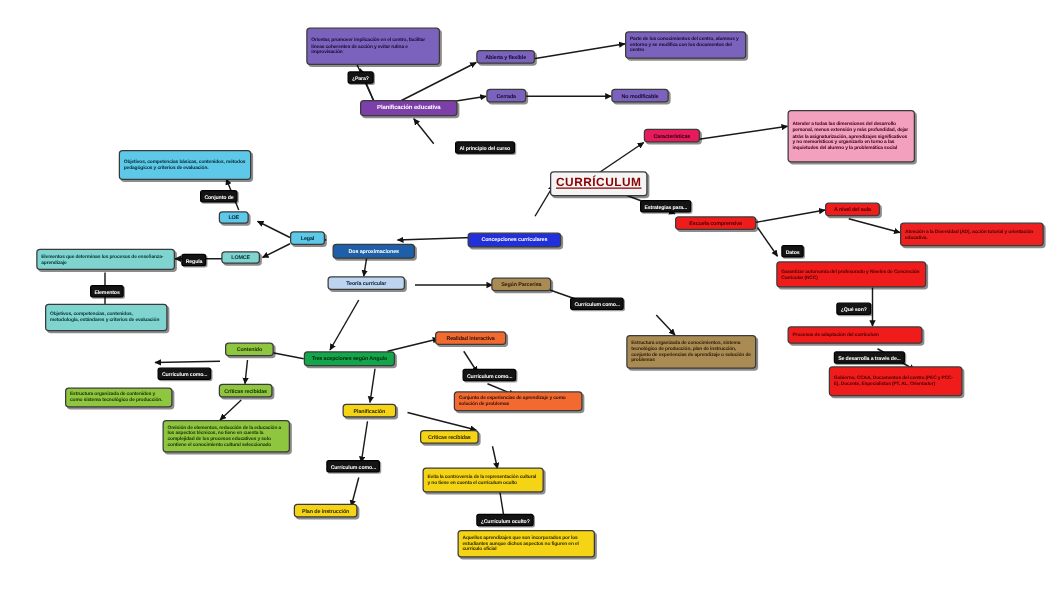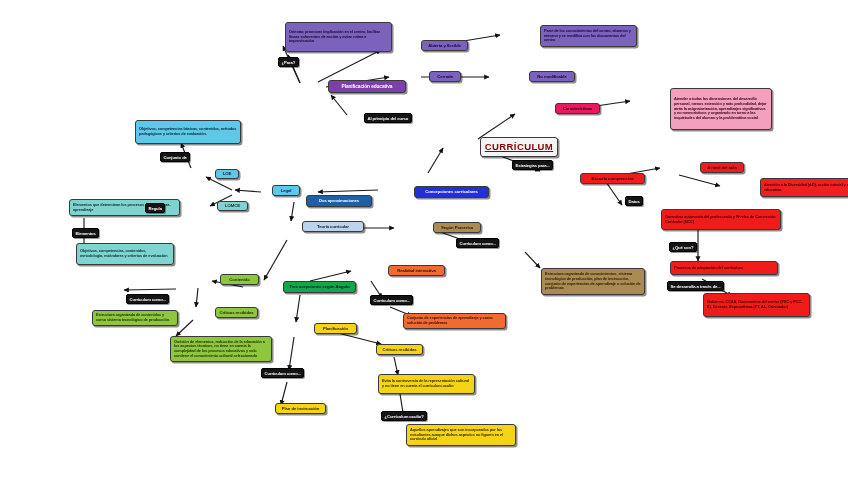--- a/index.html
+++ b/index.html
@@ -19,21 +19,20 @@
     border:1px solid #3a3a3a;
     border-radius:3px;
     z-index:2;
     padding:2px 3px;
     line-height:1.18;
     letter-spacing:-0.1px;
     box-shadow:1.5px 1.5px 0 rgba(0,0,0,.45);
     overflow:hidden;
     display:flex;
     align-items:center;
-    margin-left:40px;
   }
   .node > span{display:block;width:100%;}
   
   .t-purple  {background:#7b63bd;color:#150a33;font-weight:bold;}
   .t-purple-d{background:#7d3fa8;color:#ffffff;font-weight:bold;}
   .t-crimson {background:#e8195c;color:#2a0010;font-weight:bold;}
   .t-pink    {background:#f2a0bd;color:#3a0017;font-weight:bold;}
   .t-red     {background:#f01c1c;color:#4a0000;font-weight:bold;}
   .t-red2    {background:#ef2020;color:#4a0000;font-weight:bold;}
   .t-cyan    {background:#5ec8e8;color:#062733;font-weight:bold;}

